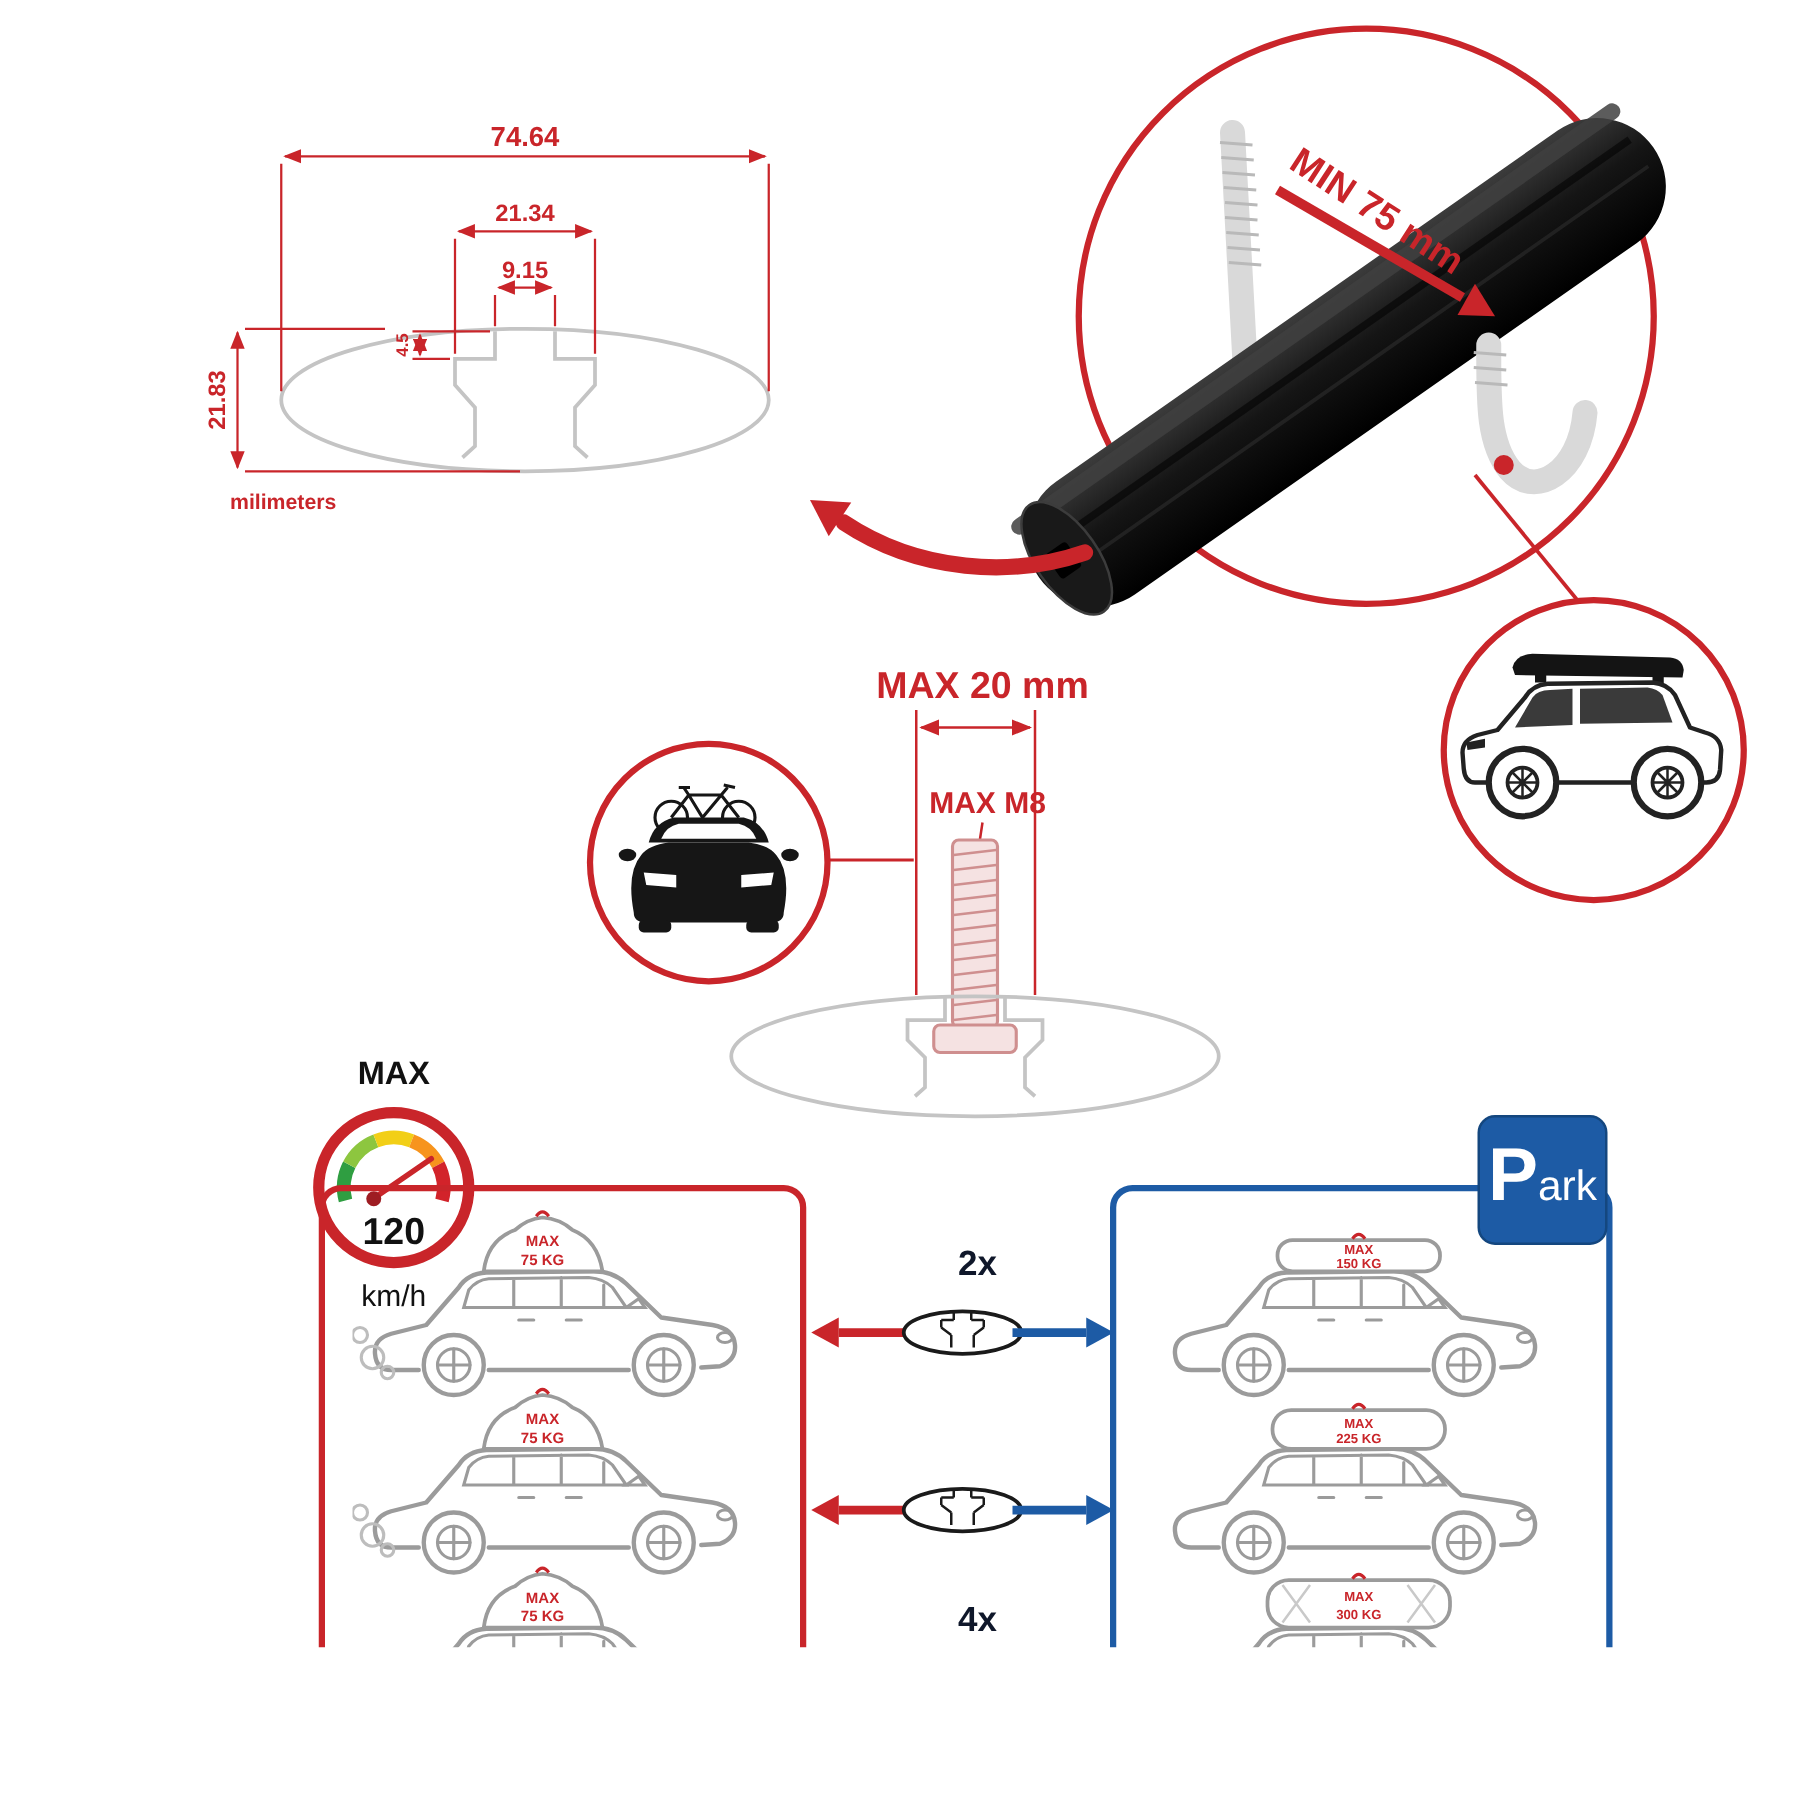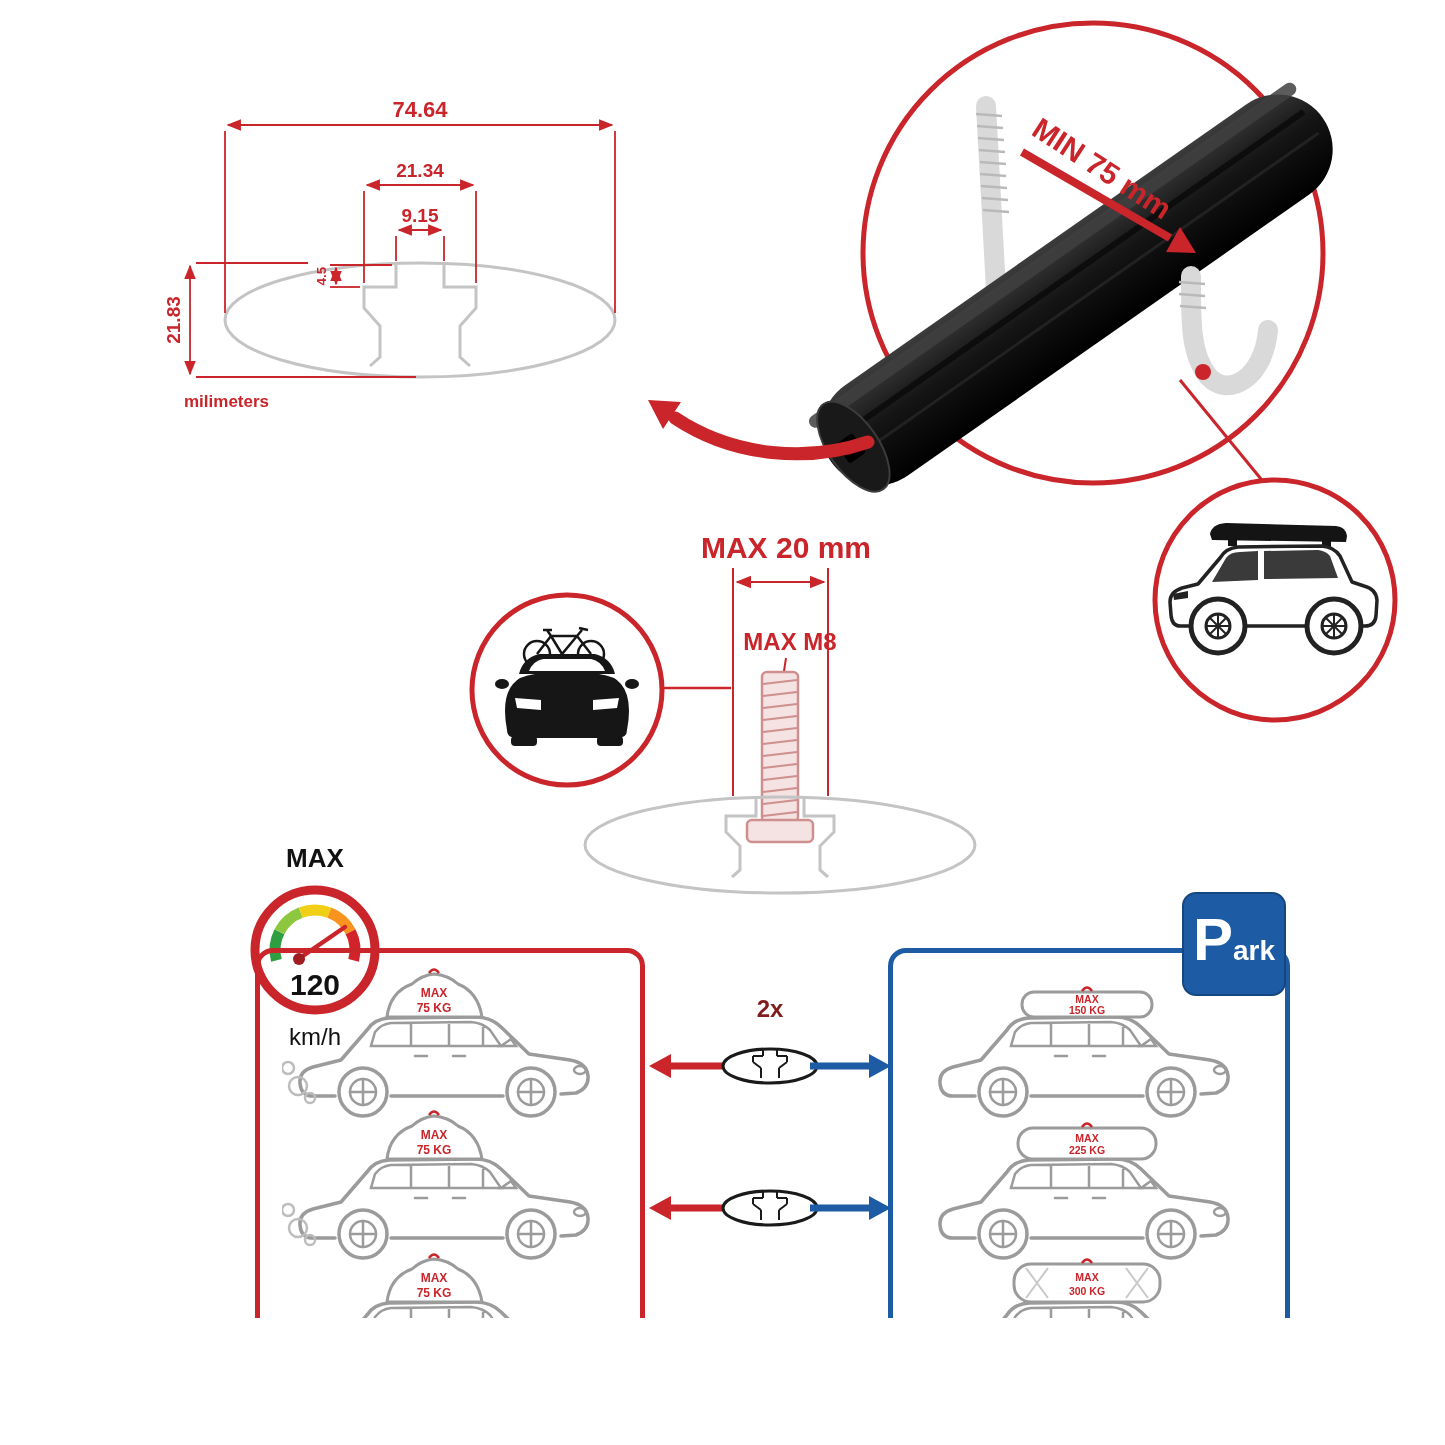--- a/index.html
+++ b/index.html
@@ -20,23 +20,23 @@
   .cargo-label-sm { fill:#c9252a; font-weight:bold; font-size:10.5px; text-anchor:middle; }
 
   .panel { position:absolute; border-radius:18px; background:transparent; }
   .panel.red  { left:255px; top:948px; width:390px; height:462px; border:5px solid #c9252a; }
   .panel.blue { left:888px; top:948px; width:402px; height:462px; border:5px solid #1d5ba5; }
 
   .park-sign { width:104px; height:104px; background:#1d5ba5; border:2px solid #14477f;
                border-radius:14px; display:flex; align-items:baseline; justify-content:center;
                color:#fff; padding-top:16px; }
   .park-p    { font-size:60px; font-weight:bold; line-height:1; }
-  .park-rest { font-size:28px; font-weight:bold; }
-
-  .mult { width:250px; text-align:center; color:#7f1d1d; font-size:24px; font-weight:bold; }
+  .park-rest { font-size:34px; font-weight:normal; }
+
+  .mult { width:250px; text-align:center; color:#0f172a; font-size:28px; font-weight:bold;margin-left:12px; }
 </style>
 </head>
 <body>
 
 <div class="canvas">
 
   <svg width="0" height="0" style="position:absolute" aria-hidden="true">
     <defs>
       <g id="carShape">
         <path class="carline" fill="#fff" d="M26 112 Q14 112 13 99 Q12 87 26 83 L54 76 L80 46 Q87 35 102 34 L188 33 Q204 33 214 43 L242 70 L283 76 Q300 79 301 92 Q302 104 289 109 L274 110 M26 112 L48 112 M104 112 L216 112"></path>
@@ -260,20 +260,22 @@
     <use href="#carShape" x="5" y="22"></use>
     <rect x="92" y="17" width="146" height="38" rx="17" fill="#fff" stroke="#9b9b9b" stroke-width="3"></rect>
     <path d="M104 21 L126 51 M126 21 L104 51 M204 21 L226 51 M226 21 L204 51" stroke="#c9c9c9" stroke-width="2"></path>
     <path d="M160 16 q5 -7 10 0" stroke="#c9252a" stroke-width="2.5" fill="none"></path>
     <text x="165" y="34" class="cargo-label-sm">MAX</text>
     <text x="165" y="48" class="cargo-label-sm">300 KG</text>
   </svg>
 
   <div class="mult abs" style="left:645px;top:995px">
     <span>2x</span></div>
+  <div class="mult abs" style="left:645px;top:1280px">
+    <span>4x</span></div>
 
   <svg class="abs" style="left:645px;top:1038px" width="250" height="55" viewBox="0 0 250 55">
     <line x1="85" y1="28" x2="26" y2="28" stroke="#c9252a" stroke-width="7"></line>
     <polygon points="26,16 26,40 4,28" fill="#c9252a"></polygon>
     <ellipse cx="125" cy="28" rx="47" ry="17" fill="#fff" stroke="#1a1a1a" stroke-width="3"></ellipse>
     <path d="M118 12 V18 M132 12 V18 M118 18 H108 M132 18 H142 M108 18 V24 M142 18 V24 M108 24 L116 30 M142 24 L134 30 M116 30 V40 M134 30 V40" stroke="#1a1a1a" stroke-width="2" fill="none"></path>
     <line x1="165" y1="28" x2="224" y2="28" stroke="#1d5ba5" stroke-width="7"></line>
     <polygon points="224,16 224,40 246,28" fill="#1d5ba5"></polygon>
   </svg>
   <svg class="abs" style="left:645px;top:1180px" width="250" height="55" viewBox="0 0 250 55">

